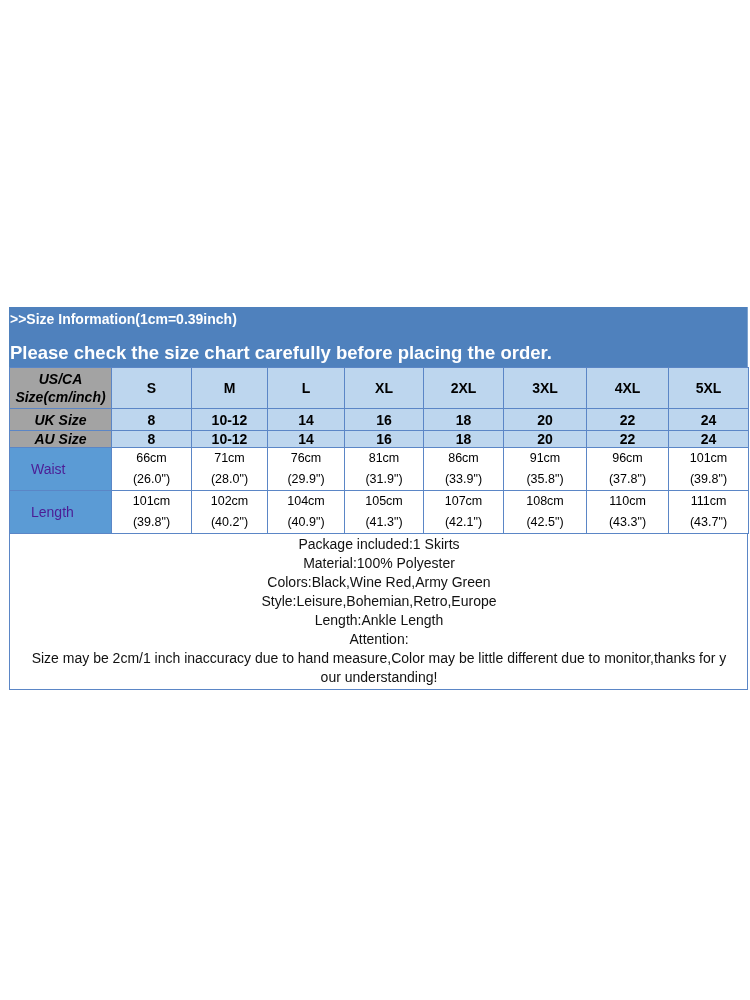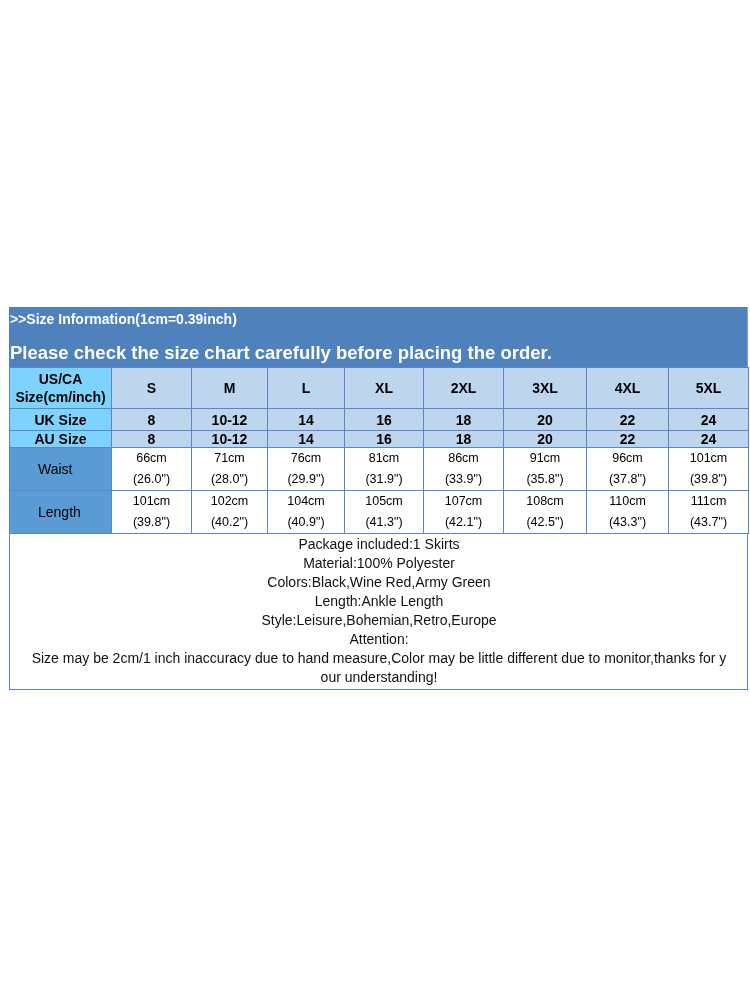--- a/index.html
+++ b/index.html
@@ -6,24 +6,24 @@
   body { width:750px; height:1000px; position:relative; overflow:hidden;
          font-family:"Liberation Sans", sans-serif; }
   .sheet { position:absolute; left:9px; top:307px; width:739px; }
   .banner { background:#4F81BD; color:#ffffff; height:60px; box-sizing:border-box;
             padding:2px 0 0 1px; border-right:1px solid #7FA3CF; }
   .banner .l1 { font-size:14px; font-weight:bold; line-height:20px; }
   .banner .l2 { font-size:18.5px; font-weight:bold; line-height:28px; margin-top:10px; }
   table { border-collapse:collapse; width:739px; table-layout:fixed; }
   td { border:1px solid #5B86C6; text-align:center; padding:0; color:#000; }
   .hdr td { background:#BDD6EE; font-weight:bold; font-size:14px; }
-  .hdr td.rowlabel { background:#7dd3fc; }
+  .hdr td.rowlabel { background:#a3a3a3;font-style:italic; }
   .meas td { background:#ffffff; font-size:12.5px; line-height:21px; color:#000000; }
-  .meas td.rowlabel { background:#5B9BD5; color:#000000; font-size:14px; text-align:left;
-                      padding-left:28px; font-weight:normal; }
+  .meas td.rowlabel { background:#5B9BD5; color:#4c1d95; font-size:14px; text-align:left;
+                      padding-left:21px; font-weight:normal; }
   .notes { border:1px solid #5B86C6; border-top:none; padding:1px 0 6px 1px;
            font-size:14px; line-height:19px; color:#111; height:156px; box-sizing:border-box;text-align:center; }
   .notes div { white-space:nowrap; }
 </style>
 </head>
 <body>
 
 <div class="sheet">
   <div class="banner">
     <div class="l1">&gt;&gt;Size Information(1cm=0.39inch)</div>
@@ -154,19 +154,19 @@
             <div>(43.7")</div>
           </td>
     </tr>
   </tbody>
     </table>
 
   <div class="notes">
     <div>Package included:1 Skirts</div>
     <div>Material:100% Polyester</div>
     <div>Colors:Black,Wine Red,Army Green</div>
+    <div>Style:Leisure,Bohemian,Retro,Europe</div>
     <div>Length:Ankle Length</div>
-    <div>Style:Leisure,Bohemian,Retro,Europe</div>
     <div>Attention:</div>
     <div>Size may be 2cm/1 inch inaccuracy due to hand measure,Color may be little different due to monitor,thanks for y</div>
     <div>our understanding!</div>
   </div>
 </div>
 
 </body></html>

